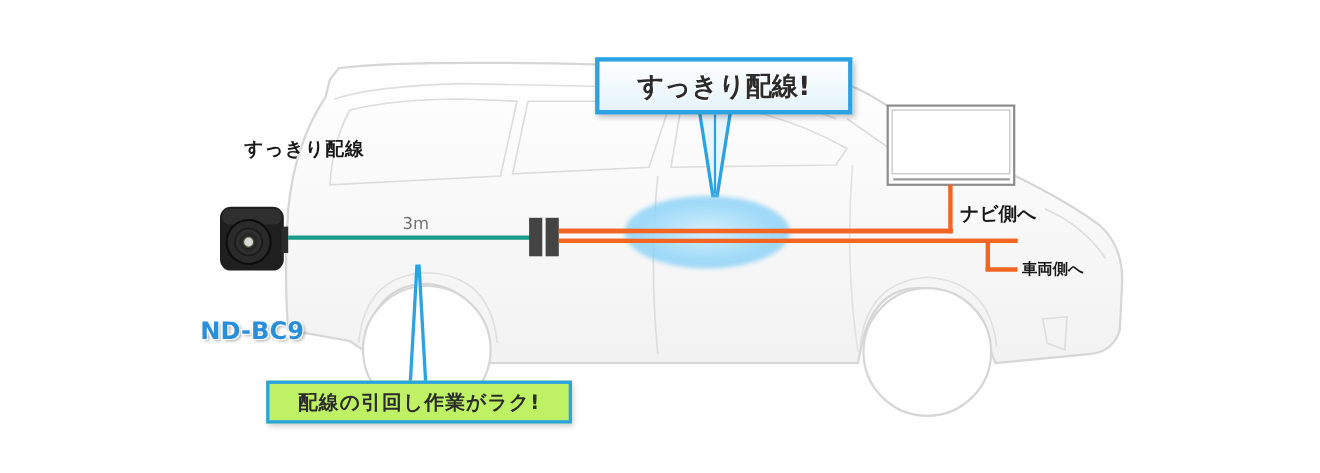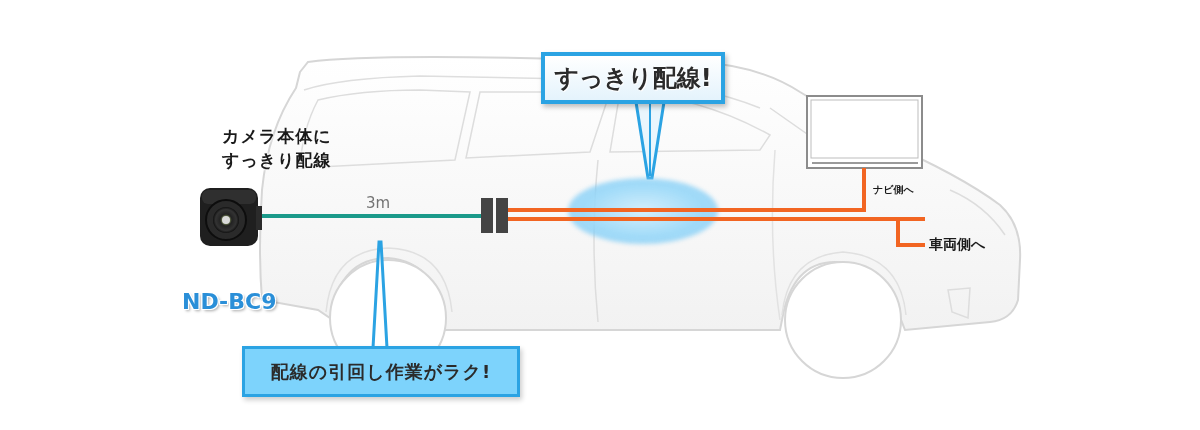--- a/index.html
+++ b/index.html
@@ -9,34 +9,34 @@
     font-family: "DejaVu Sans", "Liberation Sans", sans-serif;
   }
   .stage { position: absolute; left: 0; top: 0; width: 1200px; height: 430px; }
   svg.car { position: absolute; left: 0; top: 0; }
   .label { position: absolute; font-weight: bold; color: #1a1a1a; white-space: nowrap; }
   .cam-caption { left: 222px; top: 124px; font-size: 17px; line-height: 24px; text-align: center;
     text-shadow: 0 0 3px #fff, 0 0 3px #fff; letter-spacing: 1px; }
   .model { left: 182px; top: 253px; font-size: 22px; color: #2a8fd8;
     text-shadow: 0 0 2px #fff, 1px 1px 0 #fff, -1px -1px 0 #fff, 1px -1px 0 #fff, -1px 1px 0 #fff, 2px 2px 3px rgba(0,0,0,0.35); margin-top: 36px; }
   .len { left: 366px; top: 194px; font-size: 15px; font-weight: normal; color: #737373; }
-  .navi { left: 873px; top: 183px; font-size: 10px; }
+  .navi { left: 873px; top: 183px; font-size: 17px; }
   .veh { left: 929px; top: 223px; font-size: 14px; margin-top: 13px; }
   .callout-top {
-    position: absolute; left: 541px; top: 52px; width: 184px; height: 52px;
+    position: absolute; left: 541px; top: 52px; width: 234px; height: 52px;
     background: linear-gradient(#ffffff, #e4f3fc);
     border: 4px solid #2ba3e3; box-sizing: border-box;
     box-shadow: 2px 3px 5px rgba(0,0,0,0.25);
     display: flex; align-items: center; justify-content: center;
   }
   .callout-top span { font-size: 24px; font-weight: bold; color: #2b2b2b;
     text-shadow: 0 0 3px #fff, 1px 1px 0 #fff; }
   .callout-bottom {
-    position: absolute; left: 242px; top: 346px; width: 278px; height: 51px;
-    background: #7dd3fc; border: 3px solid #2ba3e3; box-sizing: border-box;
+    position: absolute; left: 242px; top: 346px; width: 278px; height: 39px;
+    background: #bef264; border: 3px solid #2ba3e3; box-sizing: border-box;
     box-shadow: 2px 3px 5px rgba(0,0,0,0.2);
     display: flex; align-items: center; justify-content: center;
   }
   .callout-bottom span { font-size: 18px; font-weight: bold; color: #2b2b2b; letter-spacing: 1px; }
   .glow {
     position: absolute; left: 568px; top: 178px; width: 150px; height: 66px; border-radius: 50%;
     background: radial-gradient(ellipse at center, rgba(210,238,252,0.95) 0%, rgba(150,215,248,0.9) 55%, rgba(90,190,245,0.55) 75%, rgba(90,190,245,0) 100%);
     filter: blur(2px);
   }
 </style>
@@ -118,21 +118,20 @@
     </defs>
     <rect x="4" y="2" width="58" height="58" rx="10" fill="#1f1f1f"></rect>
     <rect x="6" y="4" width="54" height="14" rx="6" fill="#3a3a3a" opacity="0.6"></rect>
     <rect x="60" y="20" width="6" height="24" fill="#2b2b2b"></rect>
     <circle cx="30" cy="34" r="20" fill="#2a2a2a" stroke="#0d0d0d" stroke-width="2"></circle>
     <circle cx="30" cy="34" r="13" fill="url(#lens)"></circle>
     <circle cx="30" cy="34" r="4" fill="#d9d9d9"></circle>
   </svg>
 
   <div class="label cam-caption">
-    <div>カメラ本体に</div>
     <div>すっきり配線</div>
   </div>
   <div class="label model">ND-BC9</div>
   <div class="label len">3m</div>
   <div class="label navi">ナビ側へ</div>
   <div class="label veh">車両側へ</div>
 
   <div class="callout-top">
     <span>すっきり配線!</span>
   </div>

